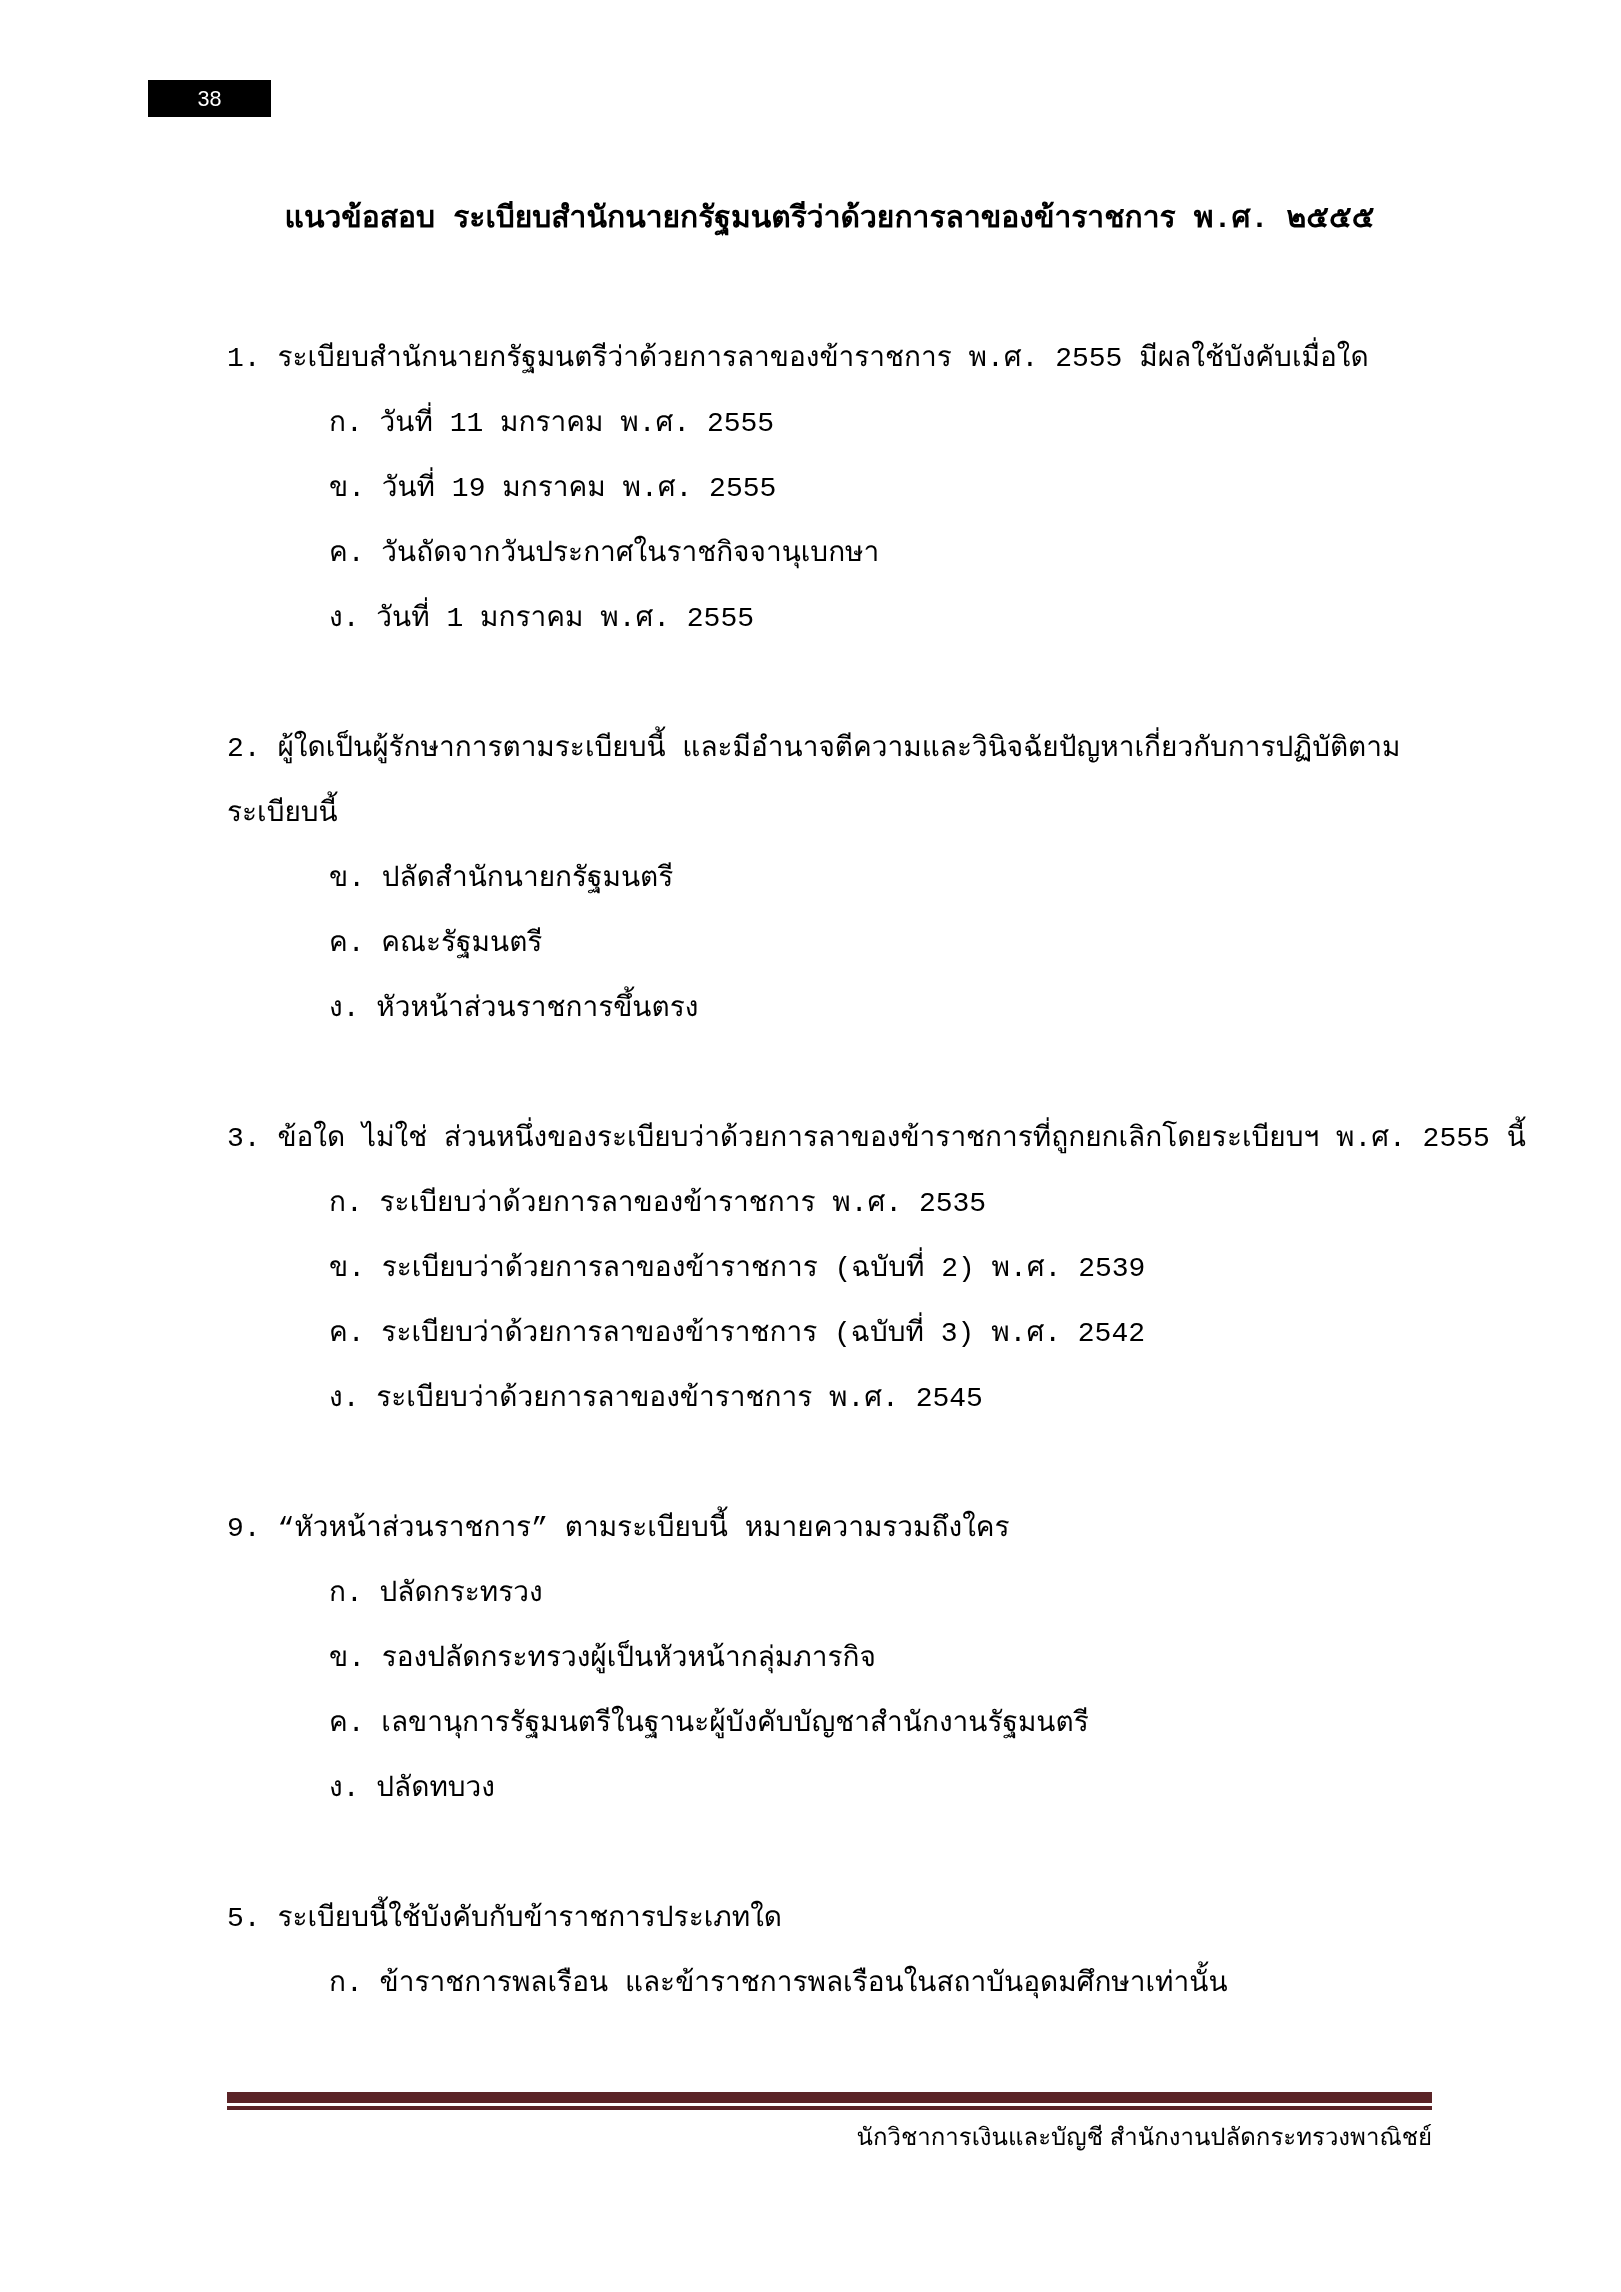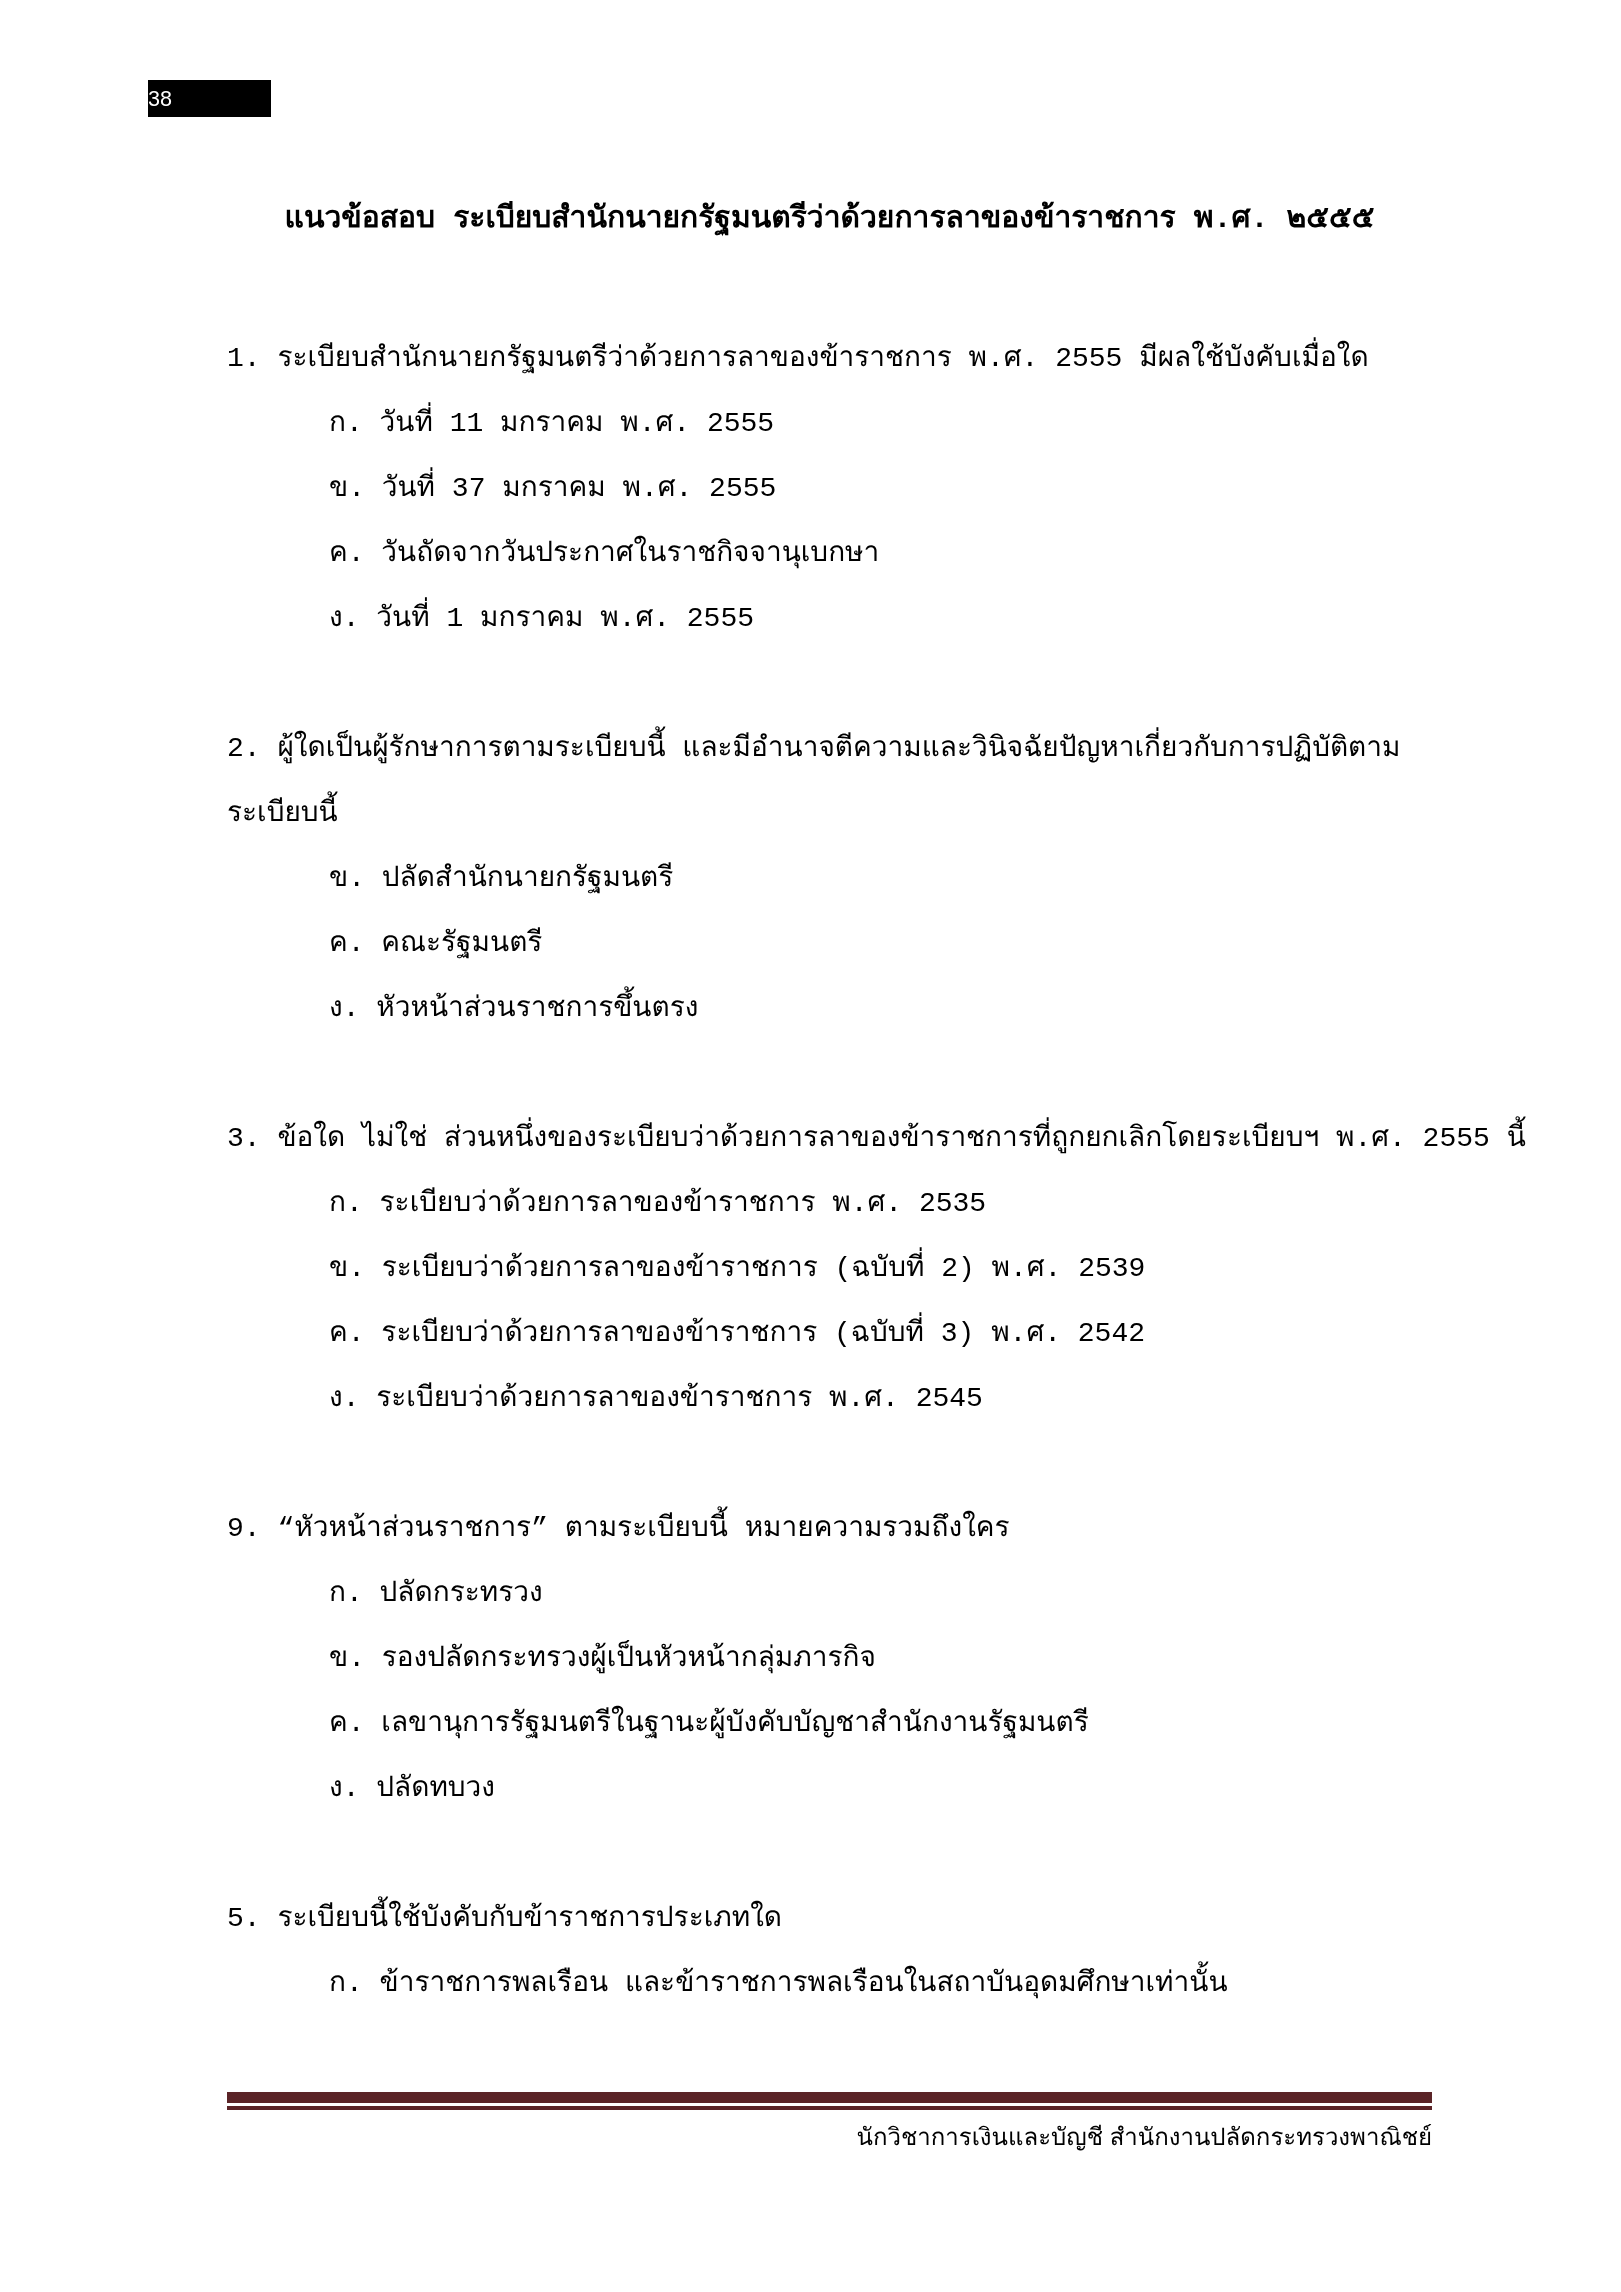--- a/index.html
+++ b/index.html
@@ -8,21 +8,21 @@
     width:1621px; height:2293px;
     background:#ffffff;
     color:#000000;
     font-family:"Liberation Sans","DejaVu Sans",sans-serif;
     overflow:hidden;
   }
   .pagenum-box {
     position:absolute; left:148px; top:80px;
     width:123px; height:37px;
     background:#000000; color:#ffffff;
-    display:flex; align-items:center; justify-content:flex-start;
+    display:flex; align-items:center; justify-content:center;
     font-size:21.6px;
   }
   .content {
     position:absolute; left:227px; top:0;
     width:1205px;
     font-family:Liberation Mono, monospace;
   }
   .doc-title {
     margin:199px 0 0 0;
     text-align:center;
@@ -60,21 +60,21 @@
     <span>38</span>
   </div>
 
   <div class="content">
 
     <div class="doc-title">แนวข้อสอบ ระเบียบสำนักนายกรัฐมนตรีว่าด้วยการลาของข้าราชการ พ.ศ. ๒๕๕๕</div>
 
     <div class="question first">
       <div class="line">1. ระเบียบสำนักนายกรัฐมนตรีว่าด้วยการลาของข้าราชการ พ.ศ. 2555 มีผลใช้บังคับเมื่อใด</div>
       <div class="line choice">ก. วันที่ 11 มกราคม พ.ศ. 2555</div>
-      <div class="line choice">ข. วันที่ 37 มกราคม พ.ศ. 2555</div>
+      <div class="line choice">ข. วันที่ 19 มกราคม พ.ศ. 2555</div>
       <div class="line choice">ค. วันถัดจากวันประกาศในราชกิจจานุเบกษา</div>
       <div class="line choice">ง. วันที่ 1 มกราคม พ.ศ. 2555</div>
     </div>
 
     <div class="question">
       <div class="line">2. ผู้ใดเป็นผู้รักษาการตามระเบียบนี้ และมีอำนาจตีความและวินิจฉัยปัญหาเกี่ยวกับการปฏิบัติตาม</div>
       <div class="line">ระเบียบนี้</div>
       <div class="line choice">ข. ปลัดสำนักนายกรัฐมนตรี</div>
       <div class="line choice">ค. คณะรัฐมนตรี</div>
       <div class="line choice">ง. หัวหน้าส่วนราชการขึ้นตรง</div>

